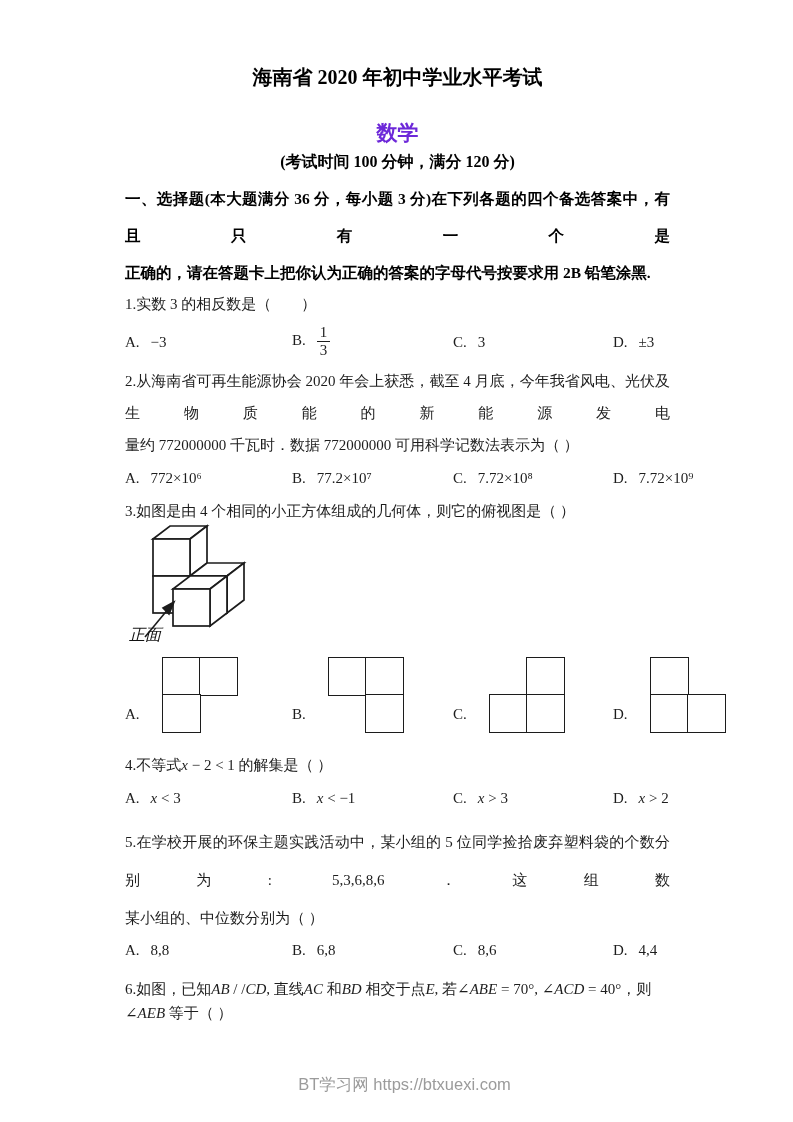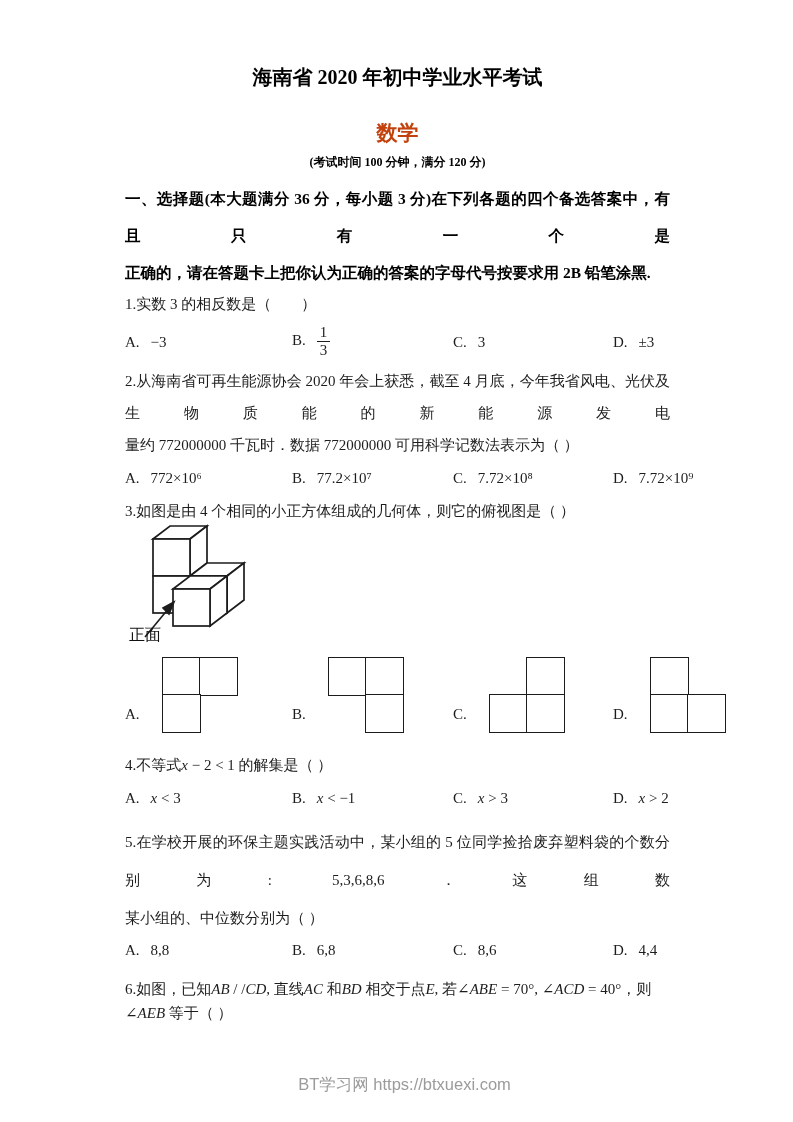--- a/index.html
+++ b/index.html
@@ -14,24 +14,24 @@
     font-size:15px;
     overflow:hidden;
     padding:62px 68px 0 70px;
   }
   .title {
     text-align:center; font-weight:bold; font-size:20px;
     line-height:30px; color:#000;
   }
   .subject {
     text-align:center; font-weight:bold; font-size:21px;
-    line-height:30px; color:#c2410c; margin-top:26px;
+    line-height:30px; color:#6d28d9; margin-top:26px;
   }
   .exam-info {
-    text-align:center; font-weight:bold; font-size:12px;
+    text-align:center; font-weight:bold; font-size:16px;
     line-height:24px; color:#000; margin-top:2px;
   }
   .section-intro {
     font-weight:bold; font-size:15.5px; color:#000;
     line-height:37px; margin-top:6px;
     text-align:justify;
   }
   .qtext { line-height:22px; margin-top:2px; }
   .qline { display:block; }
   .fill { text-align:justify; text-align-last:justify; }
@@ -53,21 +53,21 @@
   .q4text { margin-top:16px; line-height:24px; }
   .q5 { margin-top:12px; }
   .q6text { margin-top:14px; line-height:24px; }
   .frac {
     display:inline-flex; flex-direction:column; align-items:center;
     vertical-align:middle; line-height:1.05; font-size:15px;
   }
   .frac .den { border-top:1.4px solid #1d1d1d; padding:1px 3px 0 3px; }
   .frac .num { padding:0 3px; }
   .cube-figure-wrap {
-    position:relative; height:130px; margin-top:0; margin-left:8px;
+    position:relative; height:130px; margin-top:0; margin-left:8px;font-style:italic;
   }
   .front-label {
     position:absolute; left:-4px; top:102px; font-size:16px; color:#111;
   }
   .shape-row {
     display:grid;
     grid-template-columns:167px 161px 160px auto;
     height:84px; margin-top:0;
   }
   .shape-opt { display:flex; align-items:flex-end; }

